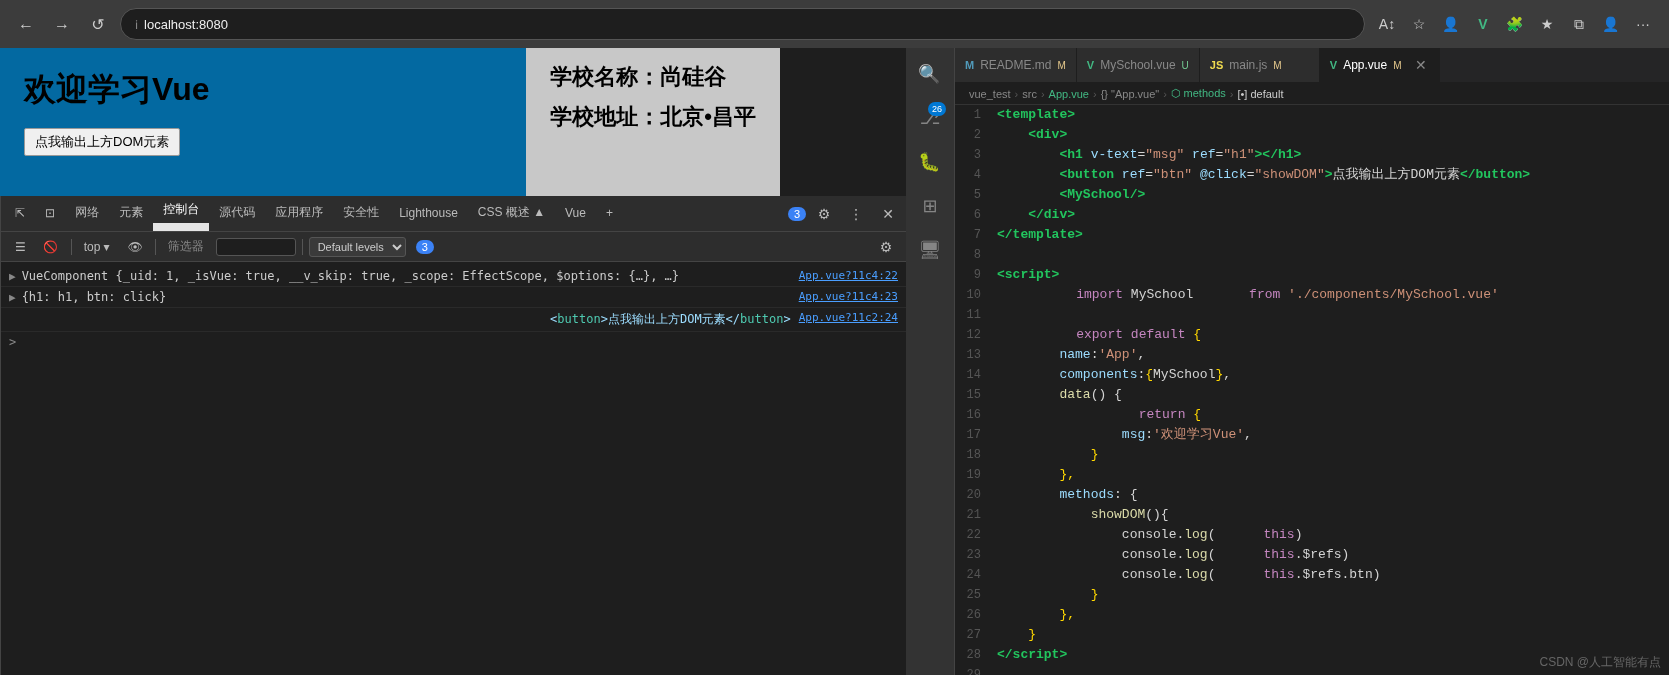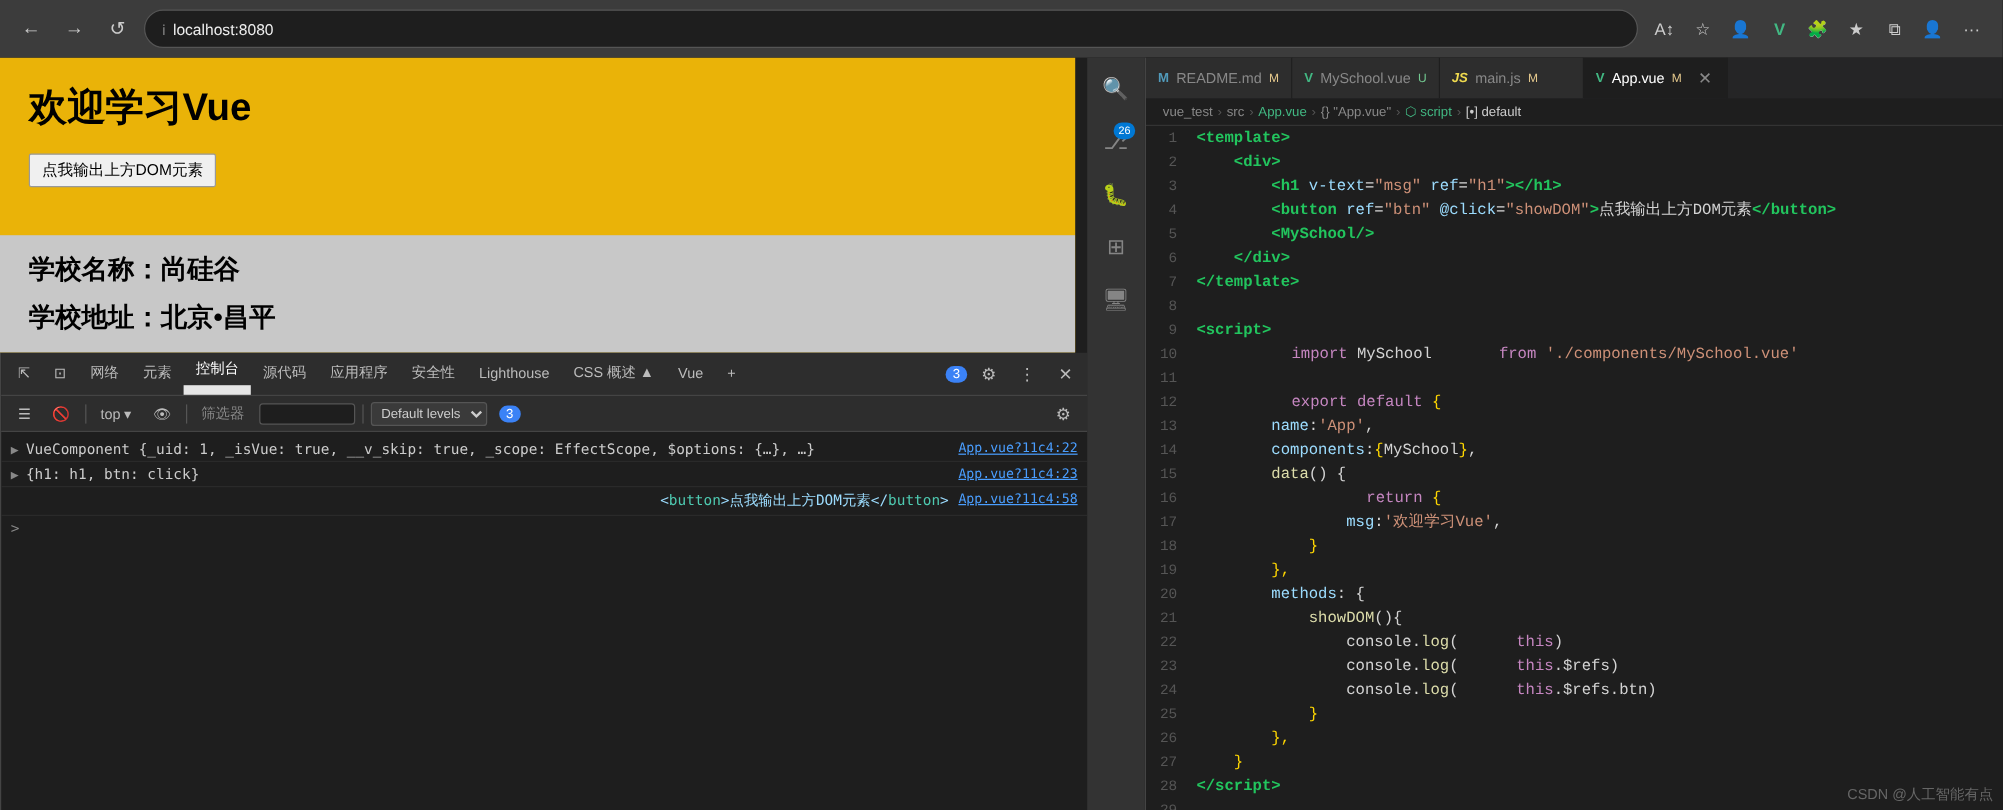--- a/index.html
+++ b/index.html
@@ -46,25 +46,24 @@
 
     
     .main-layout {
       display: flex;
       flex: 1;
       overflow: hidden;
     }
 
     
     .browser-viewport {
-      width: 896px;
-      flex-shrink: 0;
-      background: #eab308;
-      display: flex;
-      flex-direction: column;
+      width: 780px;
+      flex-shrink: 0;
+      background: #0369a1;
+      display: flex;
       overflow: hidden;
     }
 
     .page-content {
       padding: 20px 24px;
       flex: 1;
     }
 
     .page-title {
       font-size: 32px;
@@ -282,21 +281,21 @@
     .tab-close {
       background: none; border: none; cursor: pointer;
       color: #888; font-size: 14px;
       width: 16px; height: 16px;
       display: flex; align-items: center; justify-content: center;
       border-radius: 3px;
       margin-left: auto;
     }
     .tab-icon-md { color: #519aba; font-size: 11px; font-weight: bold; }
     .tab-icon-vue { color: #42b883; font-size: 11px; font-weight: bold; }
-    .tab-icon-js { color: #f0db4f; font-size: 11px; font-weight: bold; font-style: italic; }
+    .tab-icon-js { color: #f0db4f; font-size: 11px; font-weight: bold; }
 
     
     .breadcrumb {
       background: #1e1e1e;
       padding: 4px 14px;
       font-size: 11px;
       color: #888;
       display: flex;
       align-items: center;
       gap: 4px;
@@ -461,21 +460,21 @@
           <span class="row-link">App.vue?11c4:22</span>
         </div>
         <div class="console-row">
           <span class="expand-arrow">▶</span>
           <span class="row-content">{h1: h1, btn: click}</span>
           <span class="row-link">App.vue?11c4:23</span>
         </div>
         <div class="console-row">
           <span class="expand-arrow" style="visibility:hidden;">▶</span>
           <span class="row-content" style="color:#9cdcfe;text-align:right;">&lt;<span style="color:#4ec9b0;">button</span>&gt;点我输出上方DOM元素&lt;/<span style="color:#4ec9b0;">button</span>&gt;</span>
-          <span class="row-link">App.vue?11c4:58</span>
+          <span class="row-link">App.vue?11c2:24</span>
         </div>
         <div class="console-row" style="border:none;">
           <span class="console-prompt">&gt;</span>
         </div>
       </div>
     </div>
   </div>
 
   <div style="position:relative; display:flex; flex:1;">
     <div class="activity-bar" style="position:relative; left:0; top:0; height:100%; width:48px;">
@@ -517,21 +516,21 @@
 
       <div class="breadcrumb">
         <span>vue_test</span>
         <span class="sep">›</span>
         <span>src</span>
         <span class="sep">›</span>
         <span class="crumb-vue">App.vue</span>
         <span class="sep">›</span>
         <span>{} "App.vue"</span>
         <span class="sep">›</span>
-        <span class="crumb-vue">⬡ script</span>
+        <span class="crumb-vue">⬡ methods</span>
         <span class="sep">›</span>
         <span class="crumb-active">[•] default</span>
       </div>
 
       <div class="code-editor">
         <div class="code-line">
             <span class="line-num">1</span>
             <span class="line-content"><span class="c-tag">&lt;template&gt;</span></span>
           </div>
         <div class="code-line">

